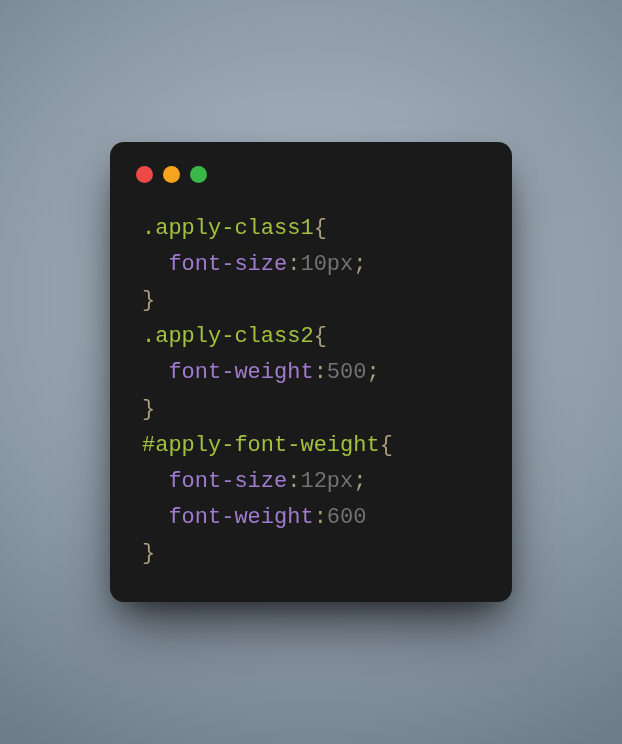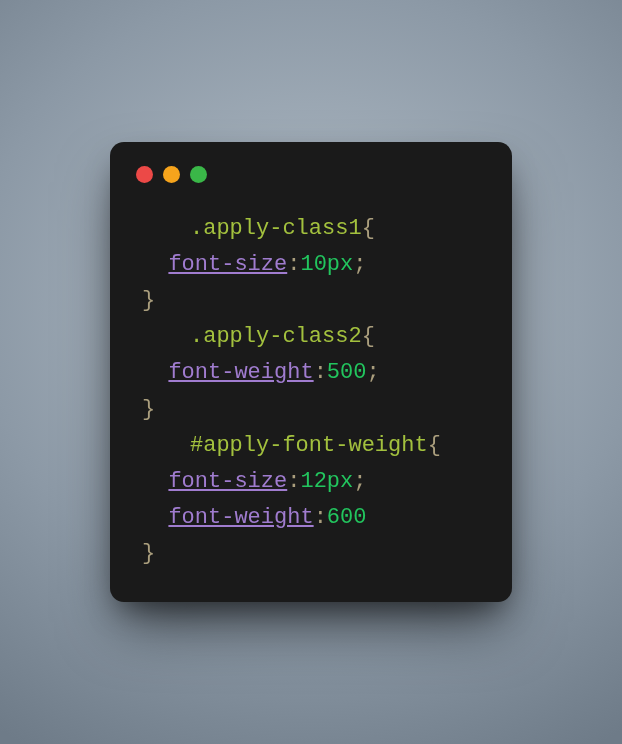--- a/index.html
+++ b/index.html
@@ -22,23 +22,23 @@
   .dot.yellow{background:#f6a41c;}
   .dot.green{background:#3ab748;}
   pre.code{
     margin:0;
     font-family:Menlo,Consolas,"Courier New",monospace;
     font-size:22px;
     line-height:1.64;
     color:#aa9e7d;
     white-space:pre;
   }
-  .sel{color:#a3c13e;margin-left:48px;}       
-  .prop{color:#a07ccf;text-decoration:underline;}      
-  .num{color:#22c55e;}       
+  .sel{color:#a3c13e;}       
+  .prop{color:#a07ccf;}      
+  .num{color:#737373;}       
   .punc{color:#aa9e7d;}      
 </style>
 </head>
 <body>
 
 <div class="bg">
   <div class="window">
     <div class="traffic">
       <div class="dot red"></div>
       <div class="dot yellow"></div>

